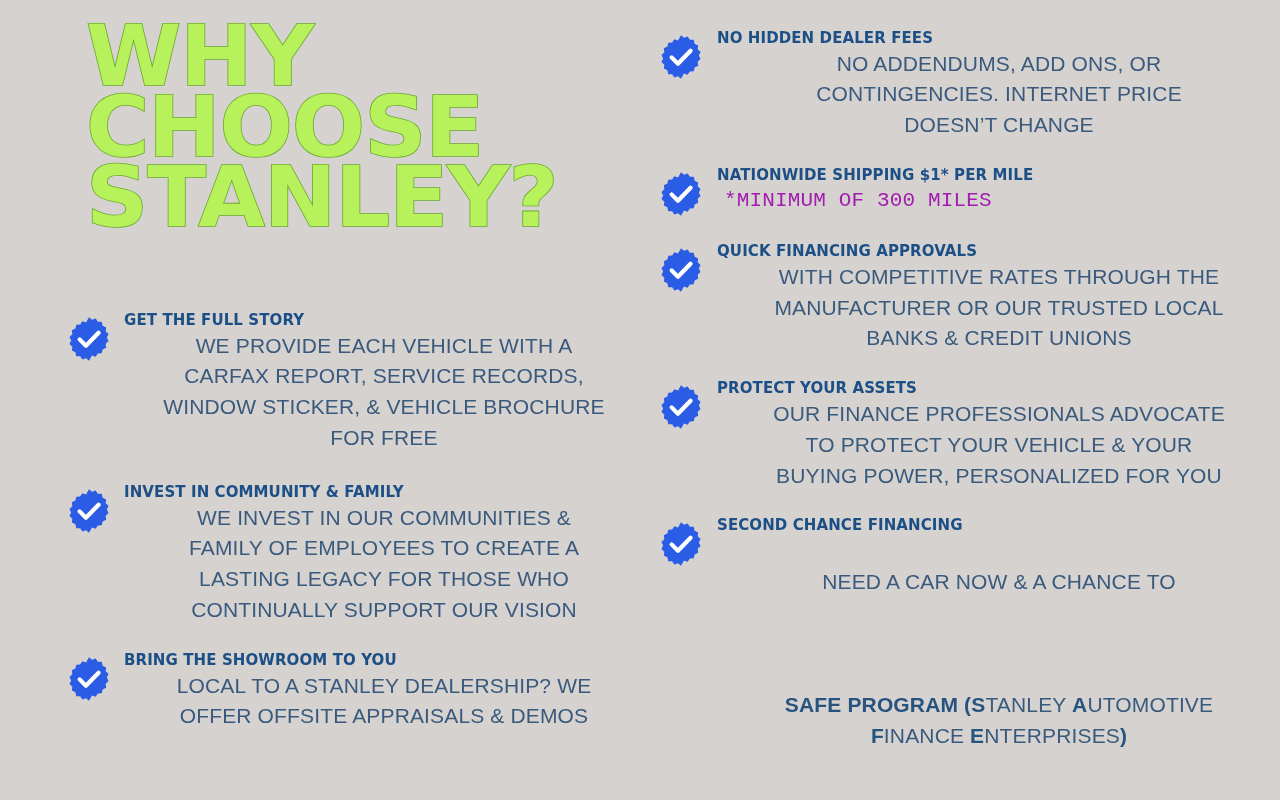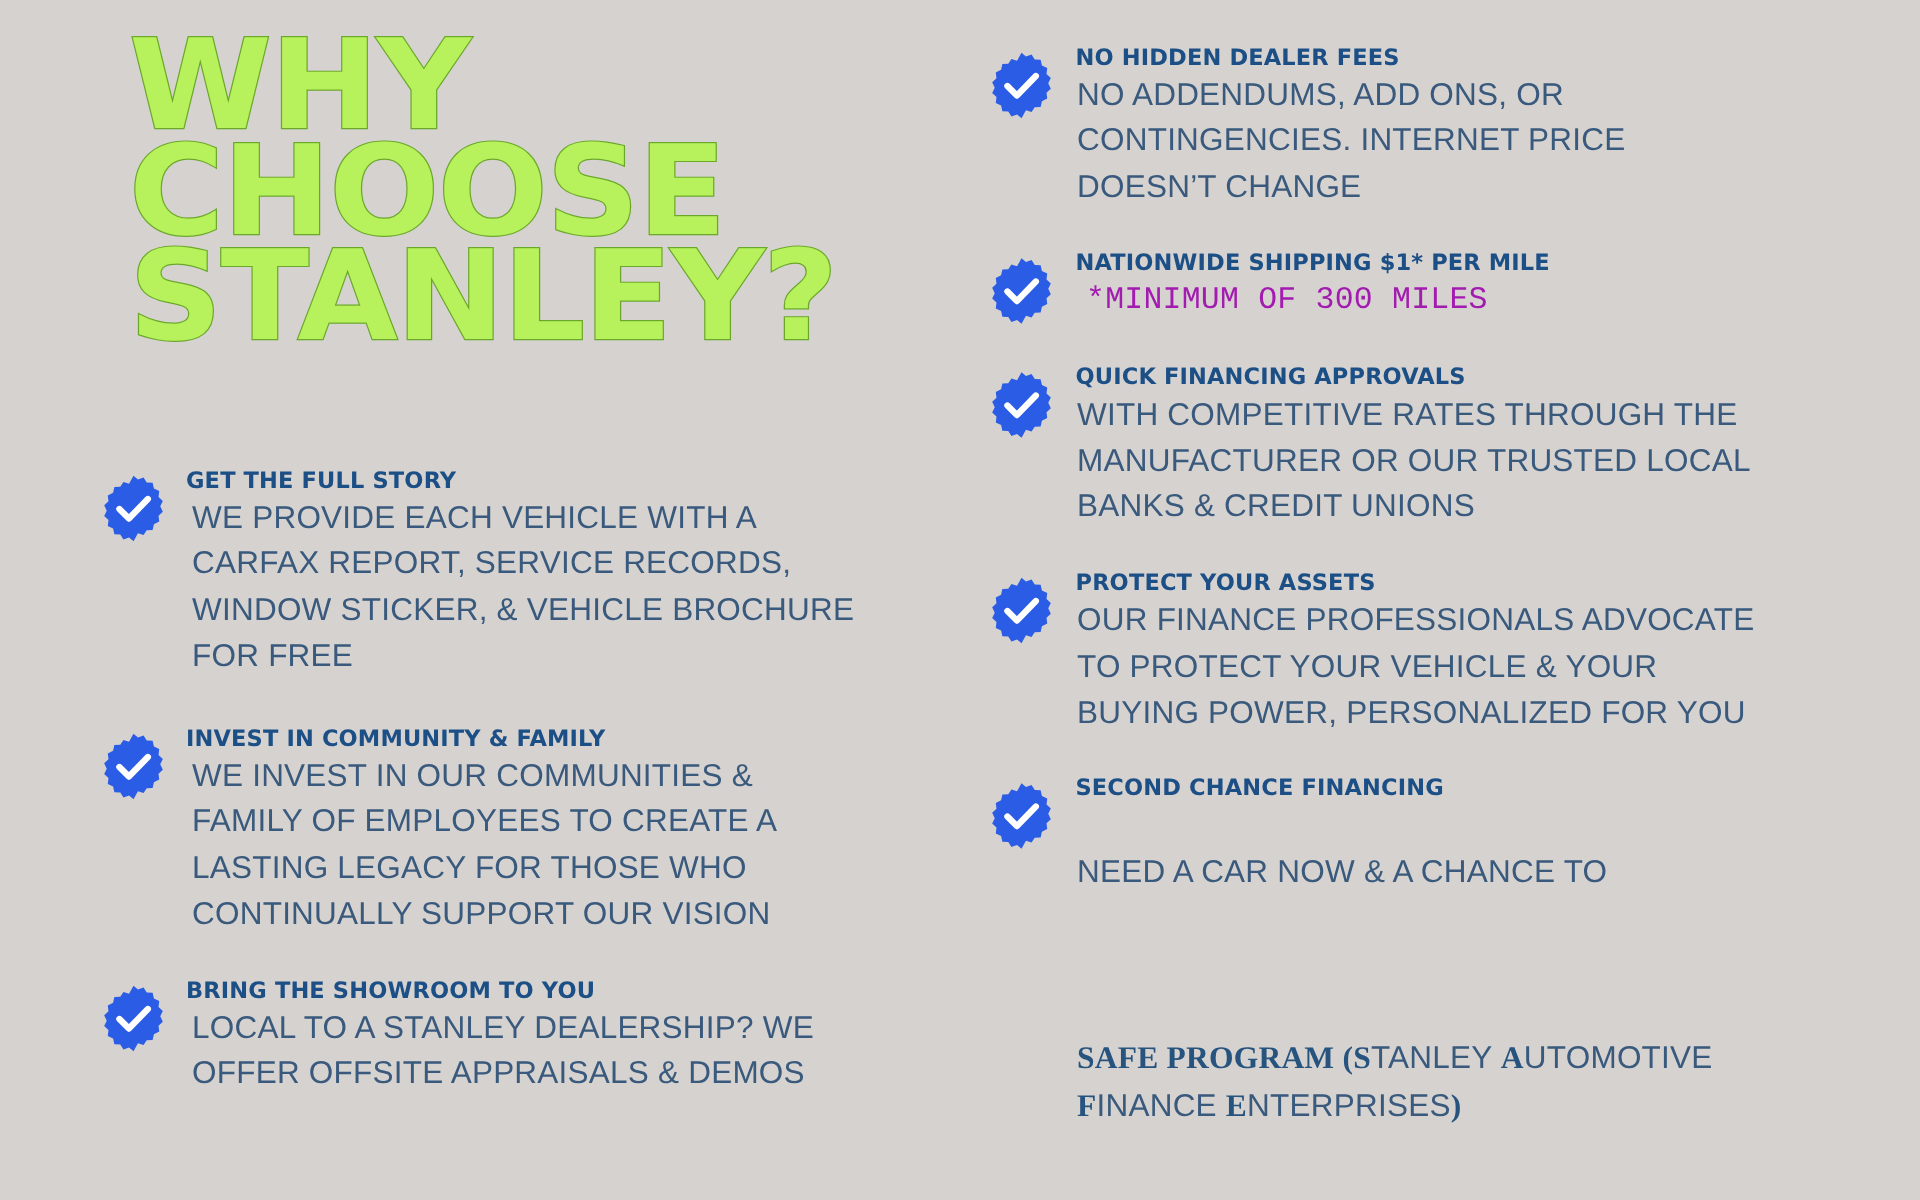--- a/index.html
+++ b/index.html
@@ -99,26 +99,27 @@
   .item-desc {
     font-family: "Liberation Sans", sans-serif;
     font-weight: 400;
     font-size: 21px;
     line-height: 1.47;
     letter-spacing: 0.15px;
     color: #3a5a7d;
     text-transform: uppercase;
     margin: 0;
     white-space: pre-line;
+    text-align: center;
   }
   .items-left .item-desc  { padding-left: 6px; }
   .items-right .item-desc { padding-left: 4px; }
 
   .item-desc .b {
-    font-family: Liberation Serif, serif;
+    font-family: Liberation Sans, sans-serif;
     font-weight: 700;
     color: #27547f;
   }
   .item-sub {
     font-family: Liberation Mono, monospace;
     font-weight: 400;
     font-size: 21px;
     line-height: 1.47;
     letter-spacing: 0.15px;
     color: #a21caf;

